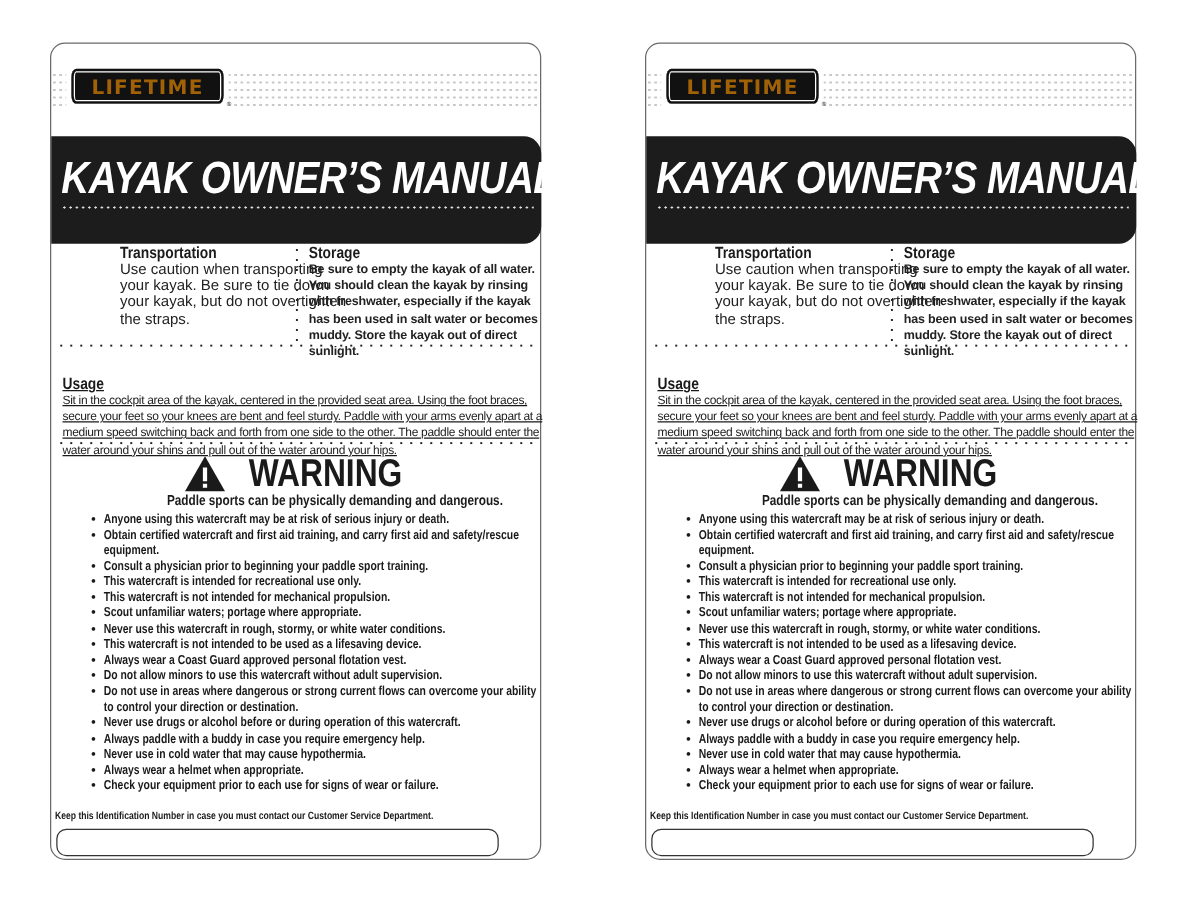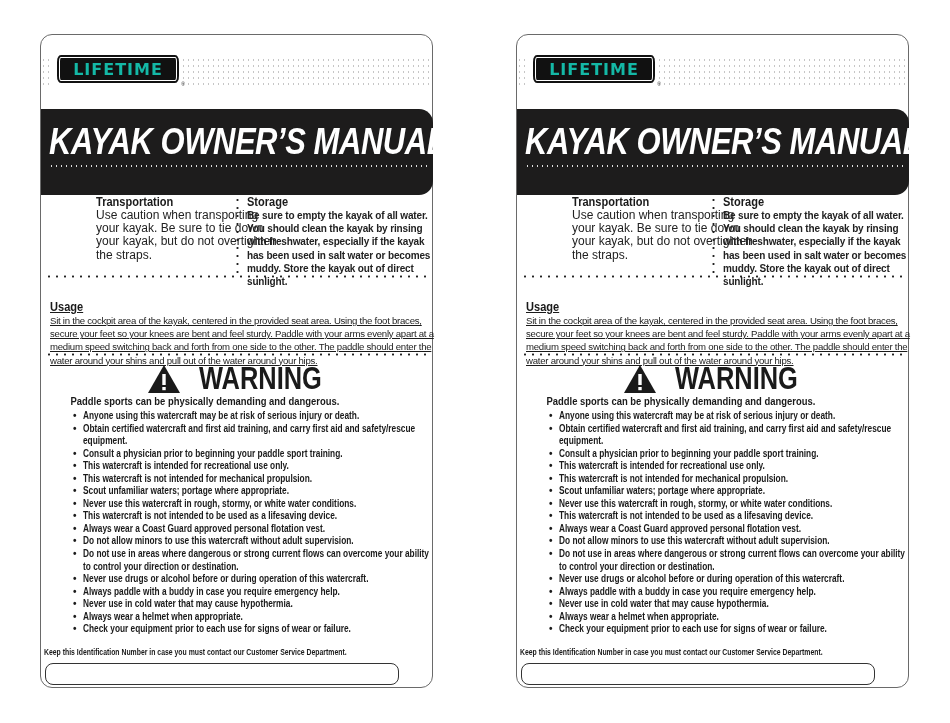--- a/index.html
+++ b/index.html
@@ -21,21 +21,21 @@
     }
     .logo {
       position:absolute; left:12px; top:4px; width:130px; height:32px;
       background:#fff; padding:2px 4px; box-sizing:border-box;
     }
     .logo-inner {
       width:100%; height:100%; background:#111; border-radius:4px 4px 4px 4px / 7px 7px 7px 7px;
       display:flex; align-items:center; justify-content:center; position:relative;
       box-shadow: inset 0 0 0 2px #111, inset 0 0 0 3px #fff;
     }
-    .logo-text { color:#14b8a6; font-family:"DejaVu Sans", sans-serif; font-weight:bold; font-size:16px; letter-spacing:1px; }
+    .logo-text { color:#a16207; font-family:"DejaVu Sans", sans-serif; font-weight:bold; font-size:16px; letter-spacing:1px; }
     .reg { position:absolute; right:-6px; bottom:-4px; font-size:5px; color:#333; }
 
     
     .banner {
       position:absolute; top:74px; left:0; width:392px; height:86px;
       background:#1d1c1c; border-radius:0 14px 14px 0; box-sizing:border-box;
     }
     .banner-title {
       position:absolute; left:8px; top:12px; color:#fff;
       font-family:"Liberation Sans", sans-serif; font-weight:bold; font-style:italic;
@@ -70,21 +70,21 @@
 
     
     .warning-head { position:absolute; left:0; right:0; top:326px; text-align:center; height:36px; }
     .warning-inner { display:inline-flex; align-items:center; gap:18px; }
     .warn-tri { width:34px; height:30px; }
     .warning-word {
       font-family:"Liberation Sans", sans-serif; font-weight:bold; font-size:31px; letter-spacing:0px;
       transform:scaleX(0.82); transform-origin:left center; display:inline-block; margin-right:-22px;
     }
     .warning-sub {
-      position:absolute; left:0; right:0; top:360px; text-align:left;
+      position:absolute; left:0; right:0; top:360px; text-align:right;
       font-family:"Liberation Sans", sans-serif; font-weight:bold; font-size:11.5px;
     }
     .warning-sub span { display:inline-block; transform:scaleX(0.82); transform-origin:center; white-space:nowrap; }
     .warn-list {
       position:absolute; left:32px; top:375px; width:360px; margin:0; padding:0; list-style:none;
       font-family:"Liberation Sans", sans-serif; font-weight:bold; font-size:10.4px; line-height:12.55px;
     }
     .warn-list li { position:relative; padding-left:10px;text-decoration:underline; }
     .warn-list li .txt { display:inline-block; transform:scaleX(0.8); transform-origin:left top; width:125%; }
     .warn-list li::before { content:"•"; position:absolute; left:0; top:0; font-size:10px; }

